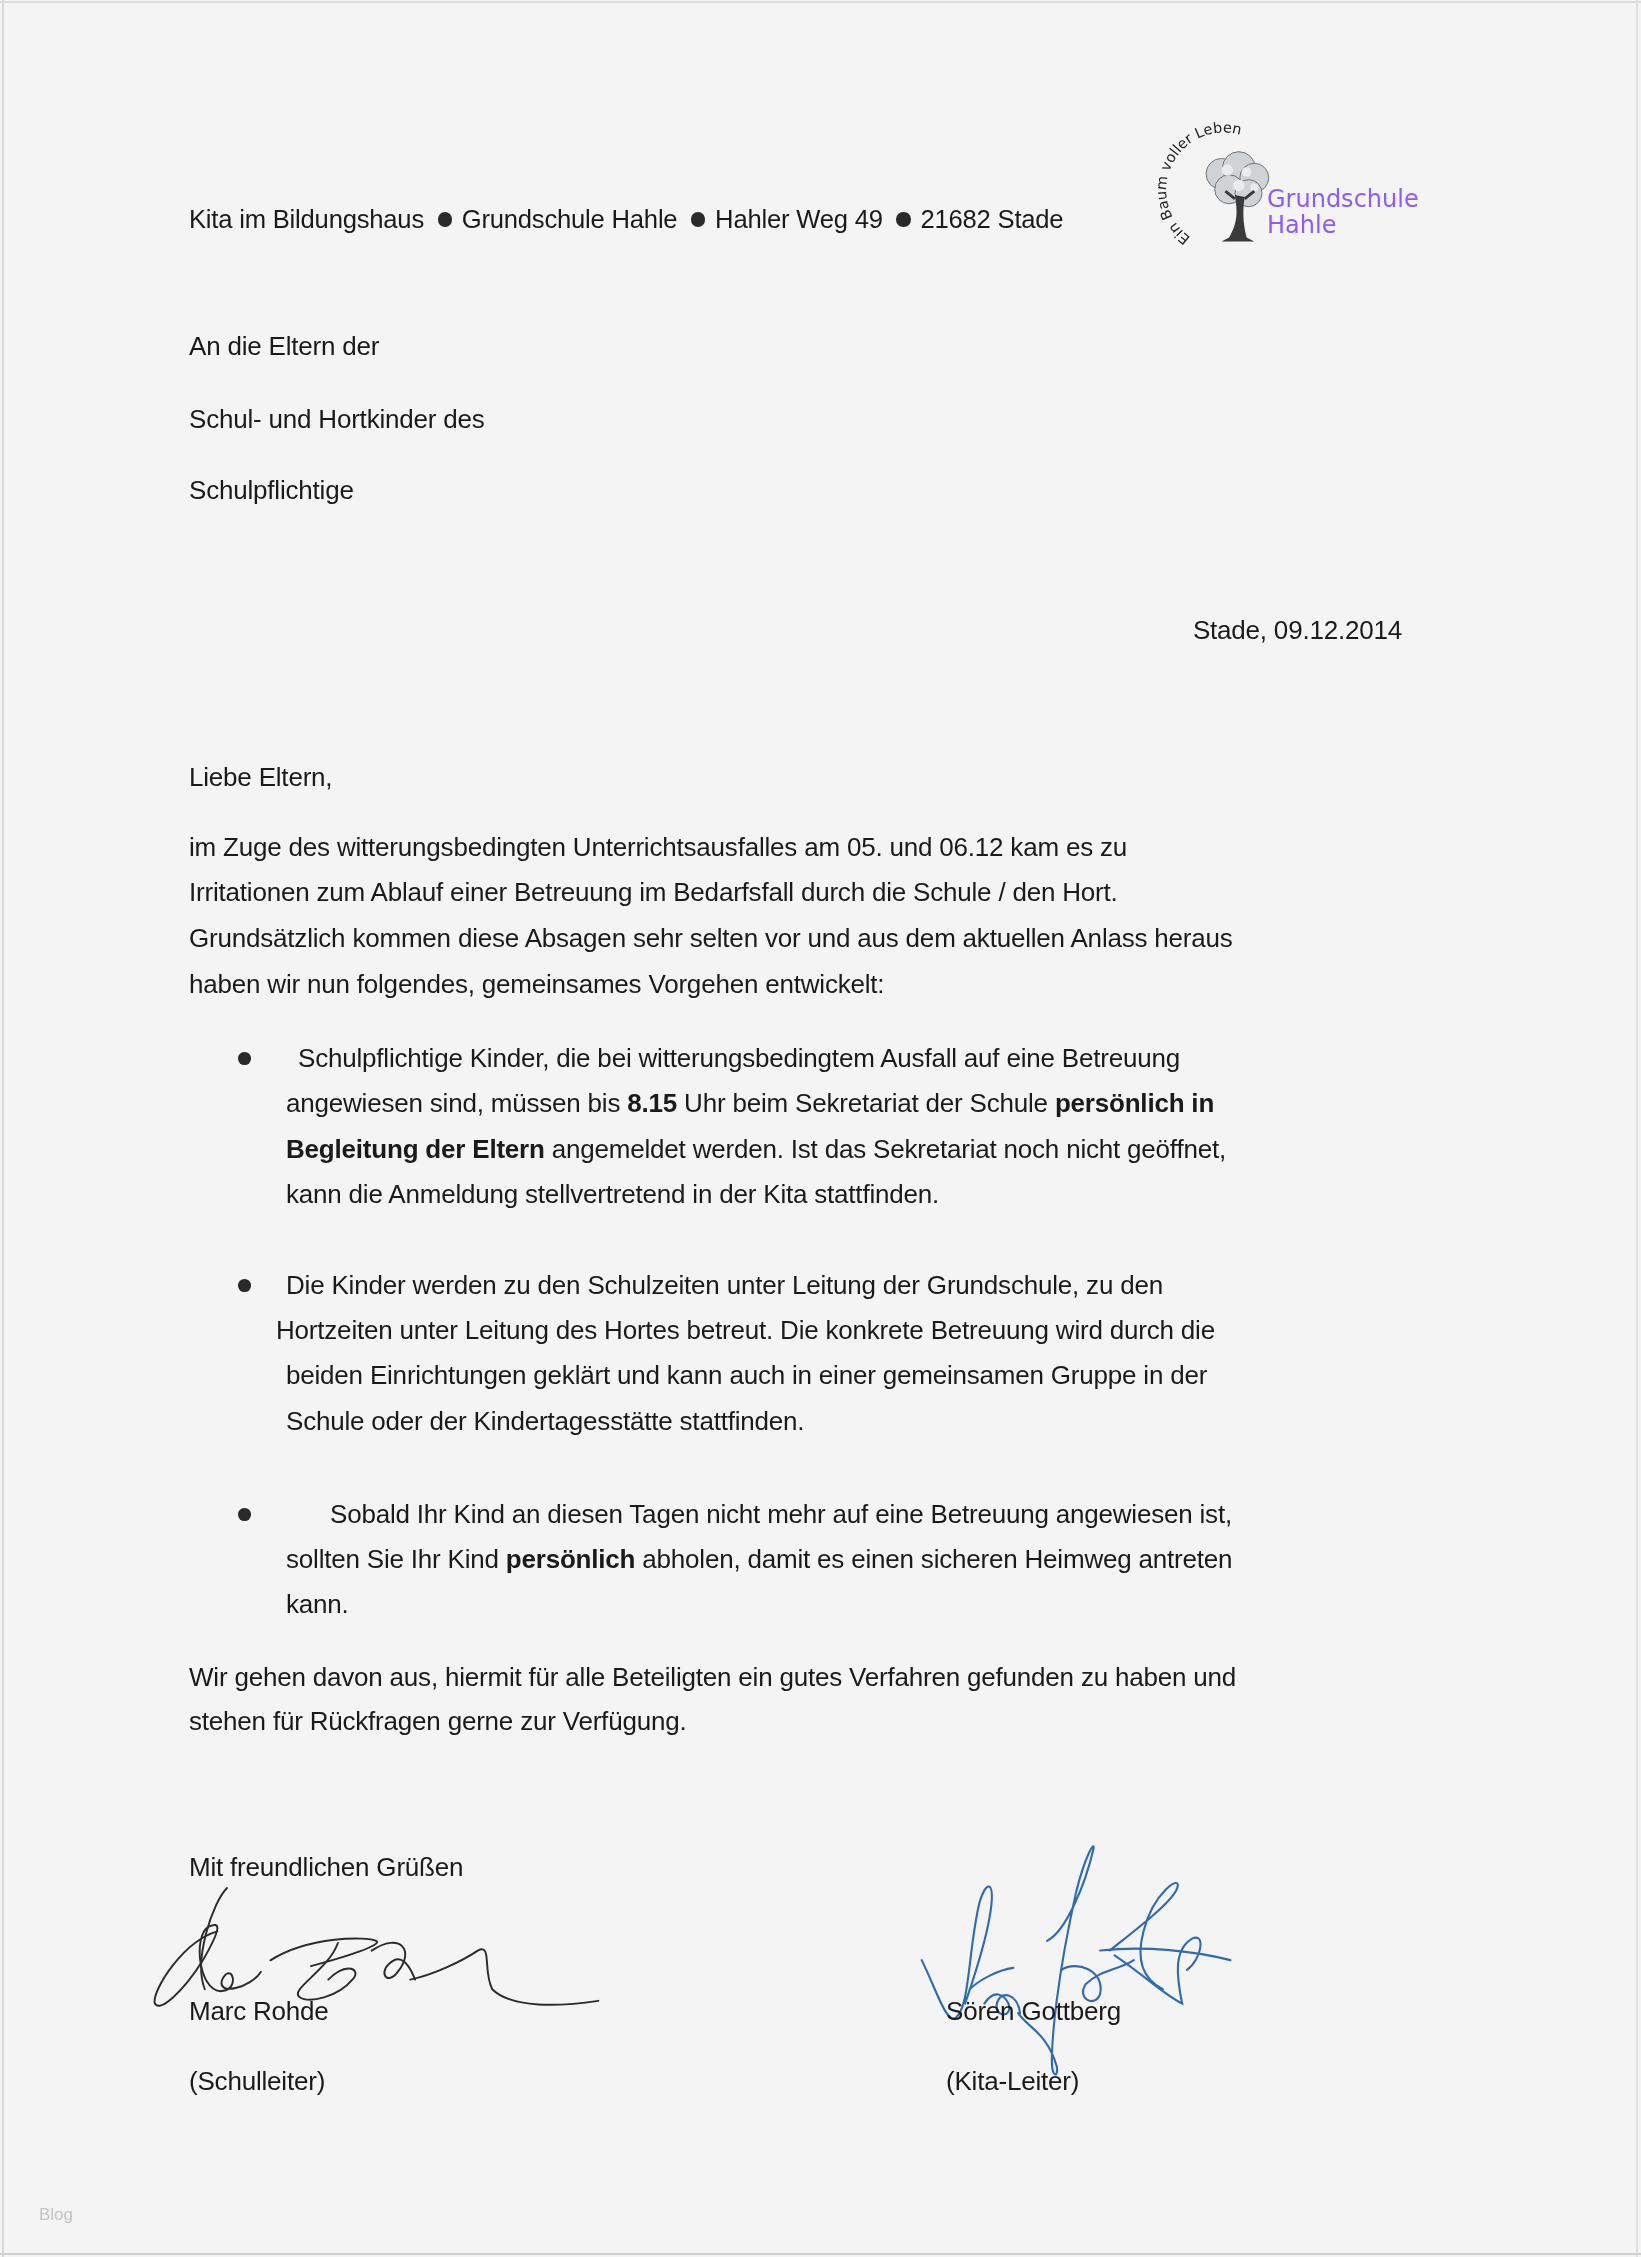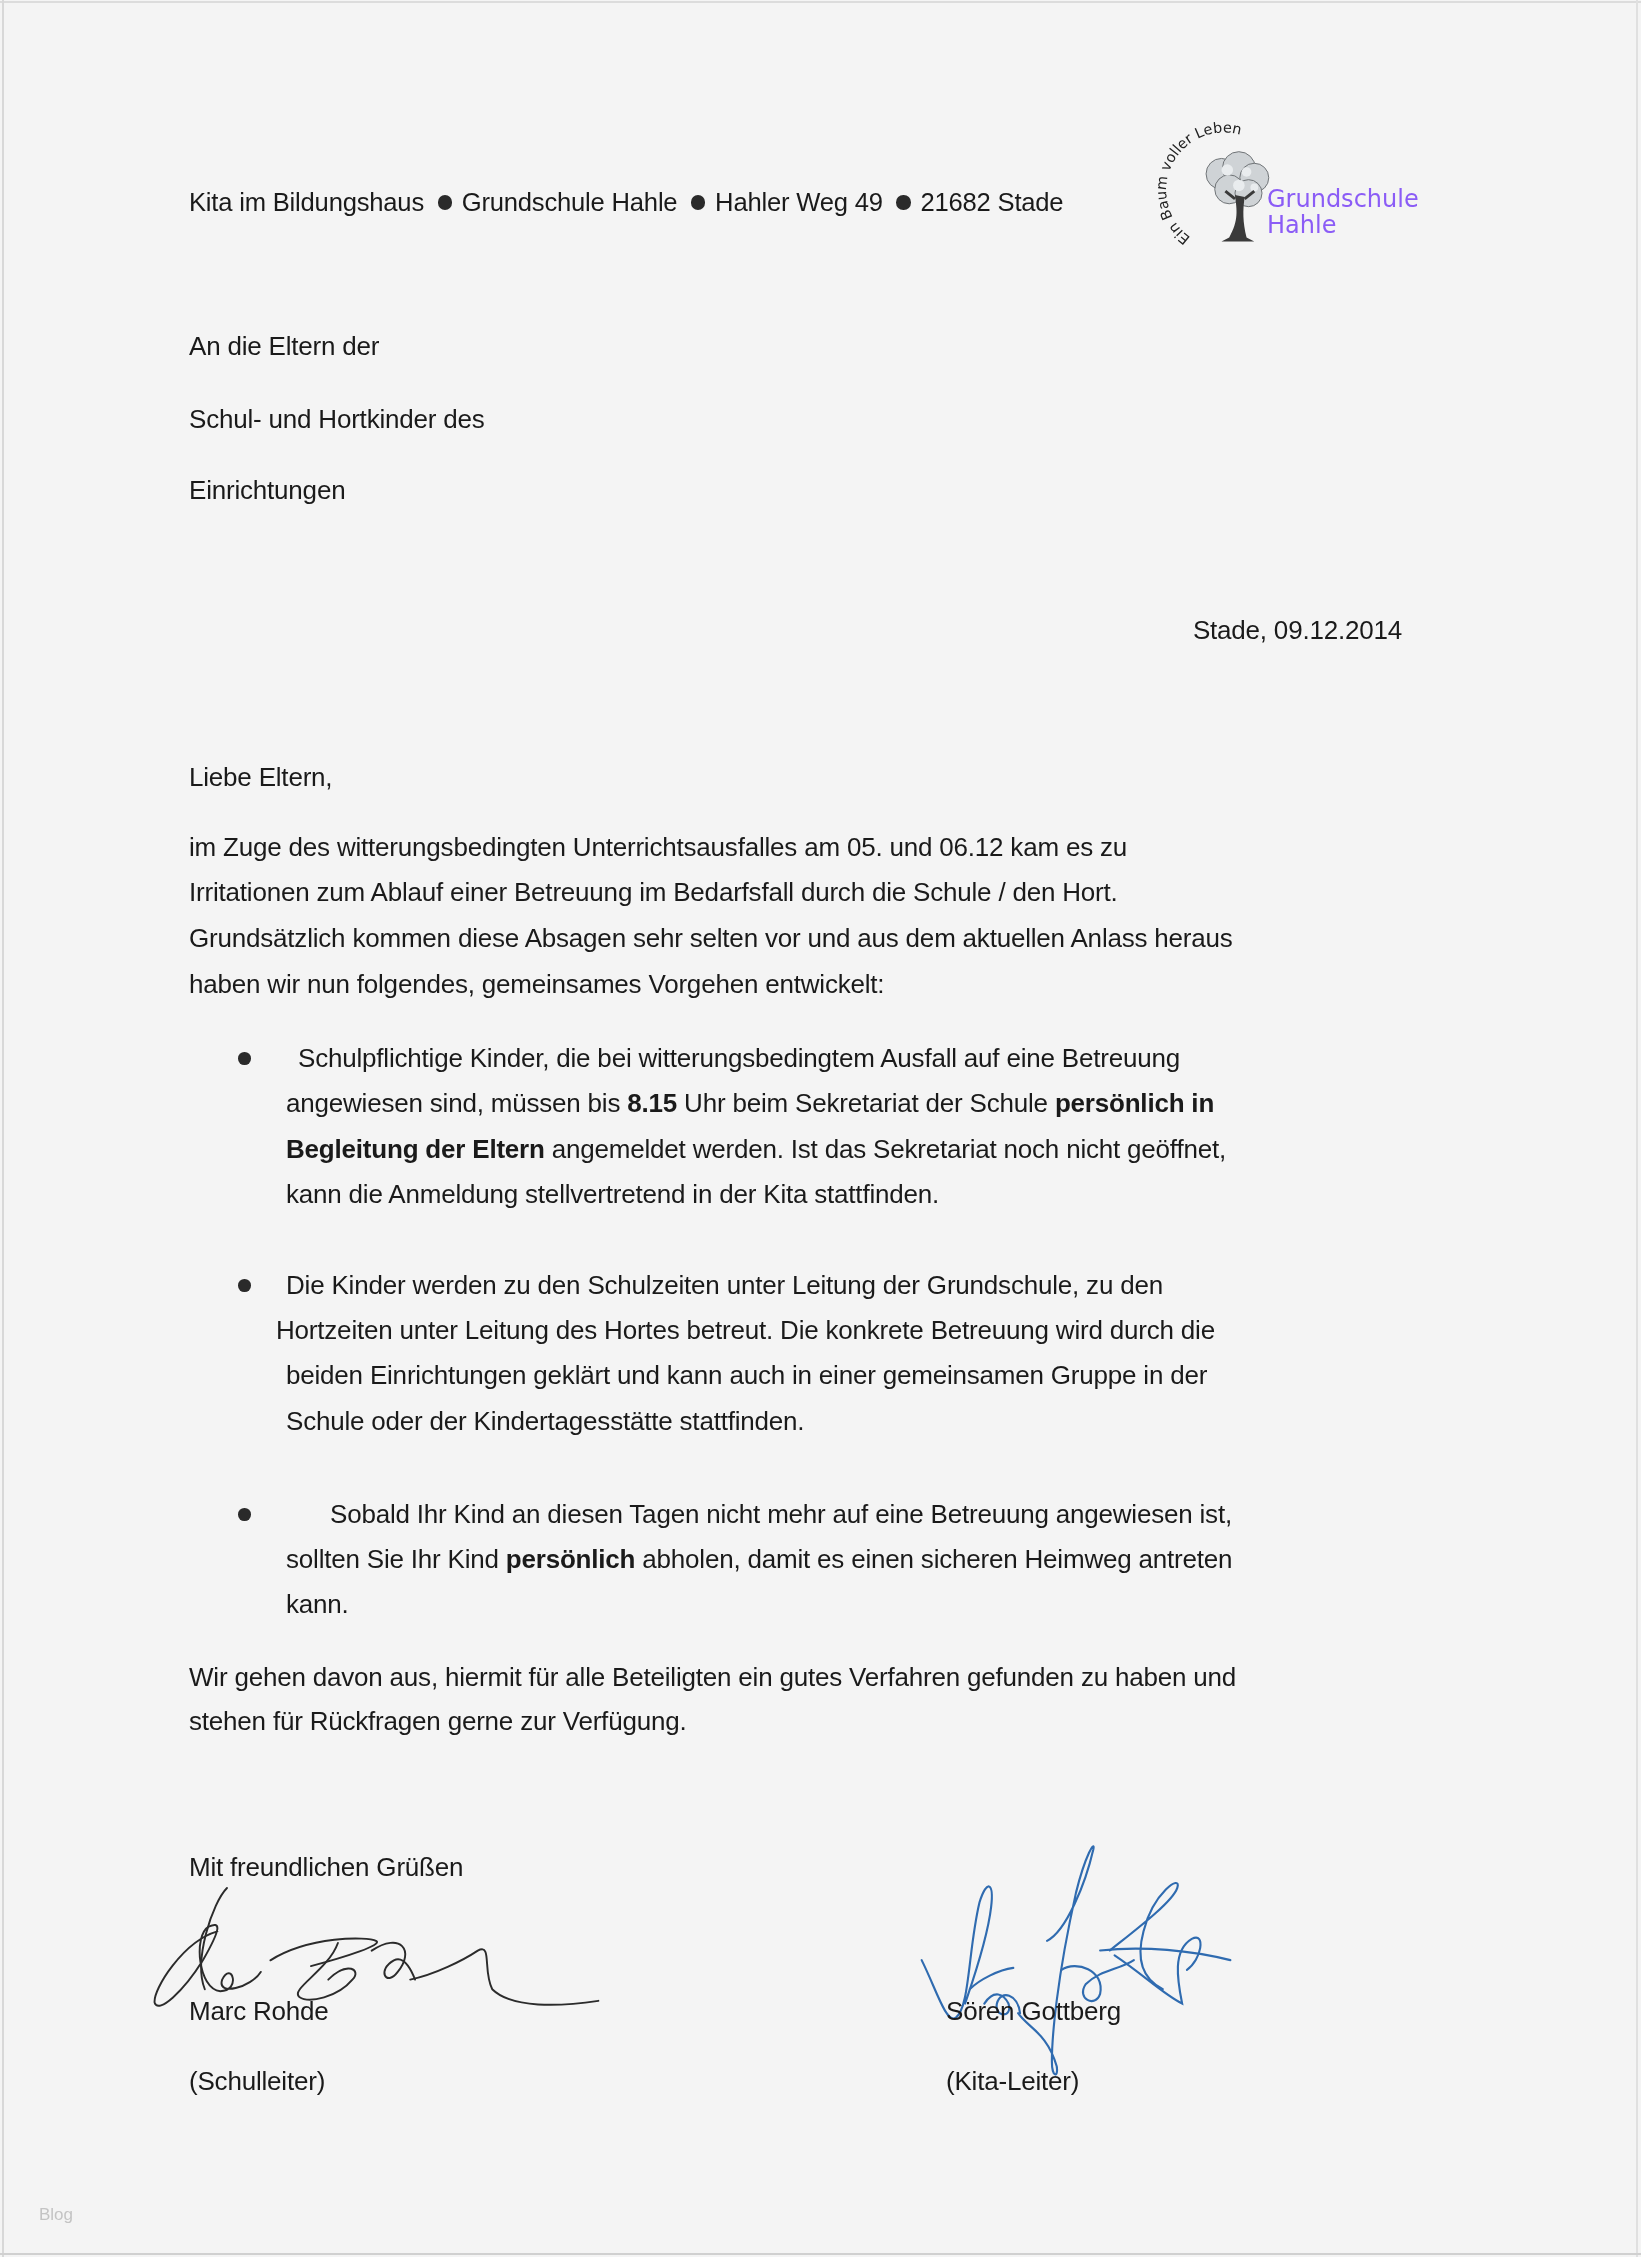--- a/index.html
+++ b/index.html
@@ -10,21 +10,21 @@
     color: #1a1a1a;
   }
   .page-border-left { position: absolute; left: 1.9px; top: 0; width: 1.9px; height: 2257px; background: #d8d8d8; }
   .page-border-bottom { position: absolute; left: 0; bottom: 1.9px; width: 1641px; height: 1.9px; background: #d0d0d0; }
   .page-border-top { position: absolute; left: 0; top: 1px; width: 1641px; height: 1.9px; background: #dcdcdc; }
   .page-border-right { position: absolute; right: 2.9px; top: 0; width: 1.9px; height: 2257px; background: #e0e0e0; }
 
   .t { position: absolute; font-size: 26px; line-height: 33px; white-space: nowrap; letter-spacing: -0.2px; }
   .t b { font-weight: bold; }
 
-  .header-line { left: 189px; top: 186px; font-size: 25.6px; display: flex; align-items: center; }
+  .header-line { left: 189px; top: 203px; font-size: 25.6px; display: flex; align-items: center; }
   .header-line .dot { display: inline-block; width: 14.5px; height: 14.5px; border-radius: 50%; background: #2a2a2a; margin: 0 9.7px 0 13.5px; }
 
   .logo { position: absolute; left: 1154px; top: 114px; width: 270px; height: 140px; }
   .logo-title { position: absolute; left: 1267px; top: 186px; font-family: "DejaVu Sans", sans-serif; font-size: 24px; line-height: 26px; color: #8b5cf6; }
 
   .recipient { left: 189px; }
   .date { right: 239px; top: 614px; }
   .bullet-dot { position: absolute; width: 12.6px; height: 12.6px; border-radius: 50%; background: #2a2a2a; }
   .sig { position: absolute; }
   .watermark { position: absolute; left: 39px; top: 2205px; font-size: 17px; color: #c4c4c4; }
@@ -74,21 +74,21 @@
     <path d="M84 88 L 74 80 M 94 88 L 104 80" stroke="#3a3a3a" stroke-width="3" fill="none"></path>
   </svg>
 </div>
 <div class="logo-title">
   <div>Grundschule</div>
   <div>Hahle</div>
 </div>
 
 <div class="t recipient" style="top:330px">An die Eltern der</div>
 <div class="t recipient" style="top:403px">Schul- und Hortkinder des</div>
-<div class="t recipient" style="top:474px">Einrichtungen</div>
+<div class="t recipient" style="top:474px">Schulpflichtige</div>
 
 <div class="t date">Stade, 09.12.2014</div>
 
 <div class="t" style="left:189px; top:761px">Liebe Eltern,</div>
 
 <div class="t" style="left:189px; top:831px">im Zuge des witterungsbedingten Unterrichtsausfalles am 05. und 06.12 kam es zu</div>
 <div class="t" style="left:189px; top:876px">Irritationen zum Ablauf einer Betreuung im Bedarfsfall durch die Schule / den Hort.</div>
 <div class="t" style="left:189px; top:922px">Grundsätzlich kommen diese Absagen sehr selten vor und aus dem aktuellen Anlass heraus</div>
 <div class="t" style="left:189px; top:968px">haben wir nun folgendes,  gemeinsames Vorgehen entwickelt:</div>
 

